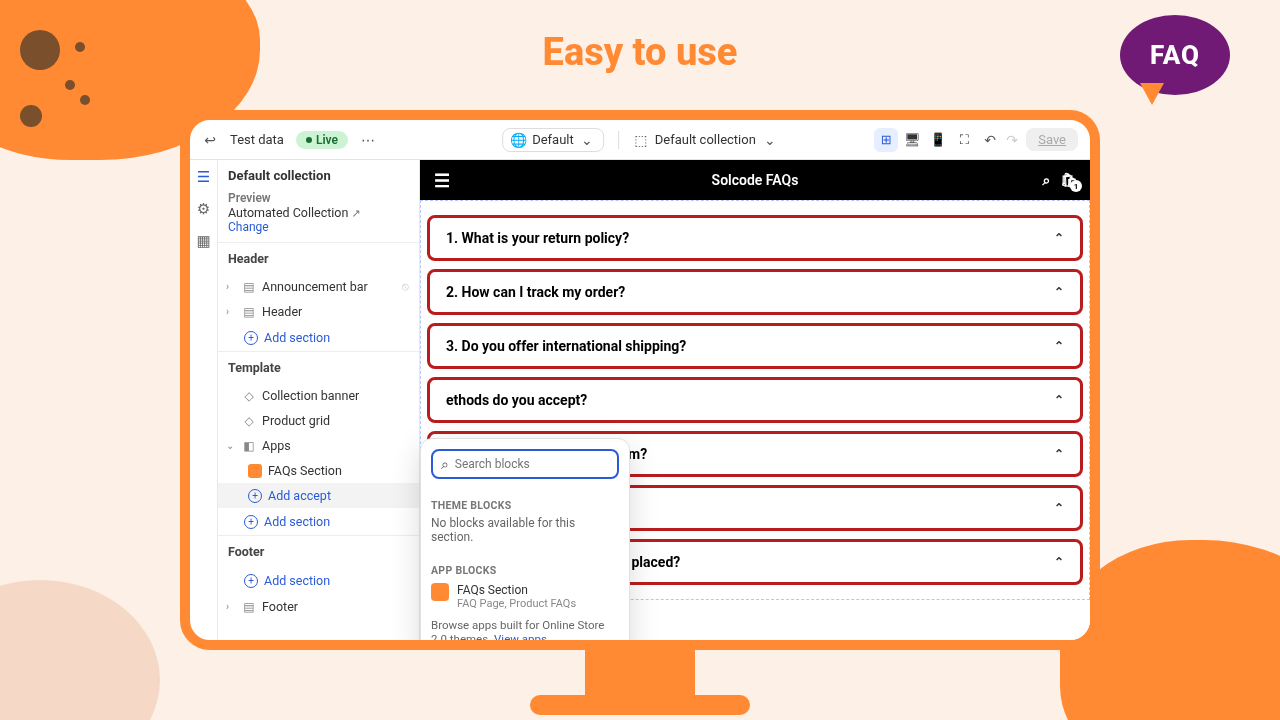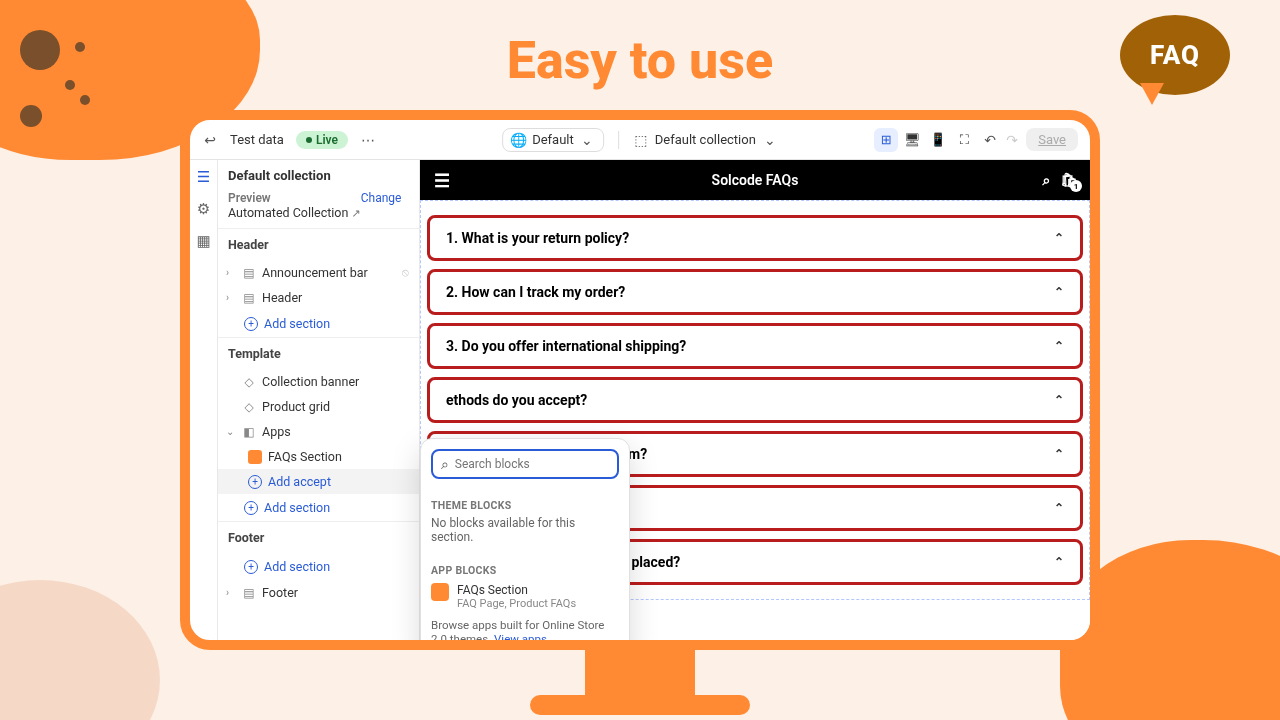--- a/index.html
+++ b/index.html
@@ -11,25 +11,25 @@
   .blob-bl   { position:absolute; left:-80px; bottom:-60px; width:240px; height:200px; background:#f5d9c6; border-radius:50%; }
   .dots-tl   { position:absolute; left:20px; top:30px; }
   .dot       { position:absolute; background:#7a4f2b; border-radius:50%; }
   .d1{width:40px;height:40px;left:0;top:0;}
   .d2{width:10px;height:10px;left:55px;top:12px;}
   .d3{width:10px;height:10px;left:45px;top:50px;}
   .d4{width:22px;height:22px;left:0px;top:75px;}
   .d5{width:10px;height:10px;left:60px;top:65px;}
 
   .faq-badge { position:absolute; right:50px; top:15px; width:110px; height:90px; }
-  .faq-bubble{ width:100%; height:80px; background:#a16207; border-radius:50%; position:relative; display:flex; align-items:center; justify-content:center;}
+  .faq-bubble{ width:100%; height:80px; background:#701a75; border-radius:50%; position:relative; display:flex; align-items:center; justify-content:center;}
   .faq-bubble::after{content:'';position:absolute;bottom:-10px;left:20px;width:0;height:0;border-left:12px solid transparent;border-right:12px solid transparent;border-top:22px solid #ff8a33;}
   .faq-bubble span{ color:#fff; font-weight:800; font-size:26px; letter-spacing:1px;}
 
-  .hero { position:absolute; top:30px; left:0; width:100%; text-align:center; color:#ff8a33; font-size:52px; font-weight:800; }
+  .hero { position:absolute; top:30px; left:0; width:100%; text-align:center; color:#ff8a33; font-size:38px; font-weight:800; }
 
   
   .monitor { position:absolute; left:180px; top:110px; width:920px; height:540px; background:#fff; border:10px solid #ff8a33; border-radius:30px; overflow:hidden; }
   .monitor-stand { position:absolute; left:585px; top:640px; width:110px; height:70px; background:#ff8a33; border-radius:0 0 14px 14px; }
   .monitor-base  { position:absolute; left:530px; top:695px; width:220px; height:20px; background:#ff8a33; border-radius:20px; }
 
   
   .toolbar { height:40px; border-bottom:1px solid #e3e3e3; display:flex; align-items:center; padding:0 12px; font-size:13px; color:#333; position:relative;}
   .tb-left{display:flex;align-items:center;gap:12px;}
   .tb-center{position:absolute;left:50%;transform:translateX(-50%);display:flex;align-items:center;gap:14px;}
@@ -42,21 +42,21 @@
   .tb-divider{width:1px;height:18px;background:#ddd;}
   .device-row{display:flex;gap:2px;align-items:center;}
   .device-btn{width:24px;height:24px;border-radius:6px;display:flex;align-items:center;justify-content:center;}
   .device-btn.active{background:#e7eeff;color:#2a5bd7;}
 
   .editor{display:flex;height:calc(100% - 40px);}
   .rail{width:28px;border-right:1px solid #e8e8e8;display:flex;flex-direction:column;align-items:center;padding-top:8px;gap:14px;color:#666;font-size:15px;}
   .rail .active{color:#2a5bd7;}
   .sidebar{width:202px;border-right:1px solid #e8e8e8;font-size:12.5px;color:#333;overflow:hidden;}
   .sb-head{padding:8px 10px;font-weight:700;font-size:13px;}
-  .sb-prev{padding:0 10px 8px;display:flex;align-items:flex-start;}
+  .sb-prev{padding:0 10px 8px;display:flex;justify-content:space-between;align-items:flex-start;flex-direction:column;}
   .sb-prev small{display:block;color:#777;font-weight:600;font-size:12px;}
   .sb-link{color:#2a5bd7;font-size:12px;}
   .ext-icon{font-size:11px;color:#777;}
   .sb-sectitle{padding:8px 10px;font-weight:700;color:#444;border-top:1px solid #eee;}
   .sb-row{display:flex;align-items:center;gap:6px;padding:5px 10px 5px 8px;}
   .sb-row .chev{width:10px;color:#888;font-size:10px;}
   .sb-row .ico{width:14px;text-align:center;color:#888;font-size:12px;}
   .sb-add{color:#2a5bd7;display:flex;align-items:center;gap:6px;padding:6px 10px 6px 26px;}
   .sb-add .plus{width:14px;height:14px;border:1.5px solid #2a5bd7;border-radius:50%;display:flex;align-items:center;justify-content:center;font-size:10px;}
   .sb-row.selected{background:#f3f3f3;}

